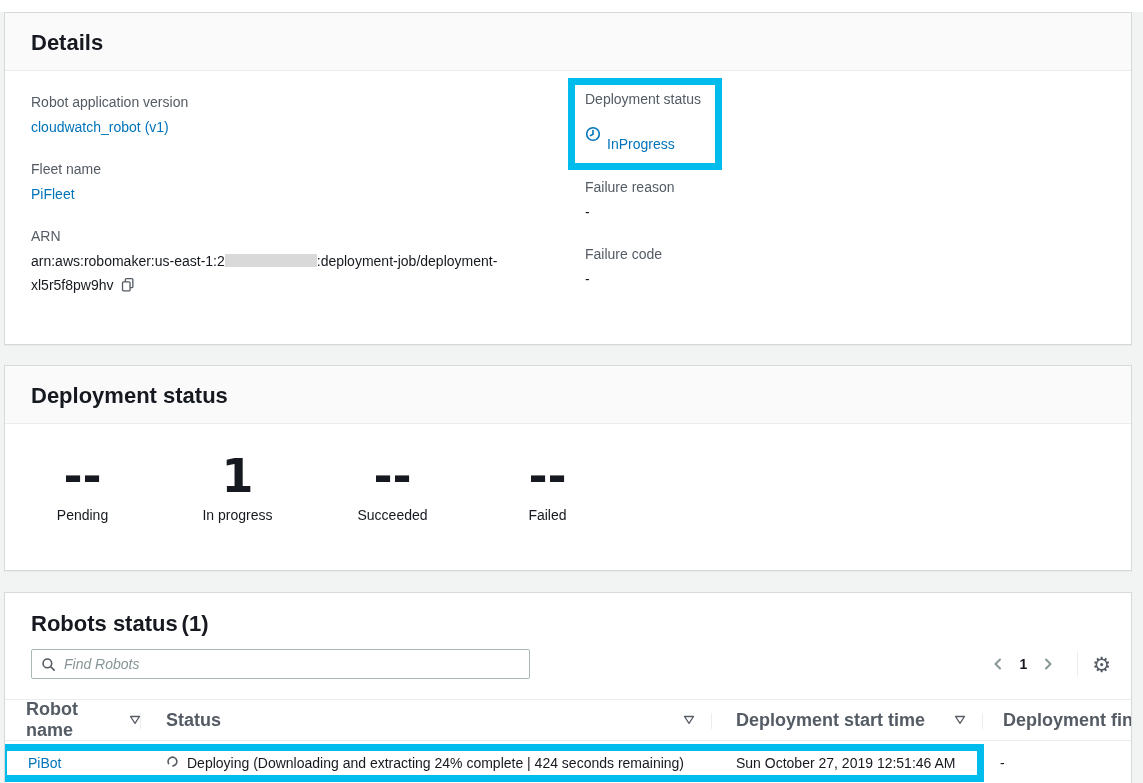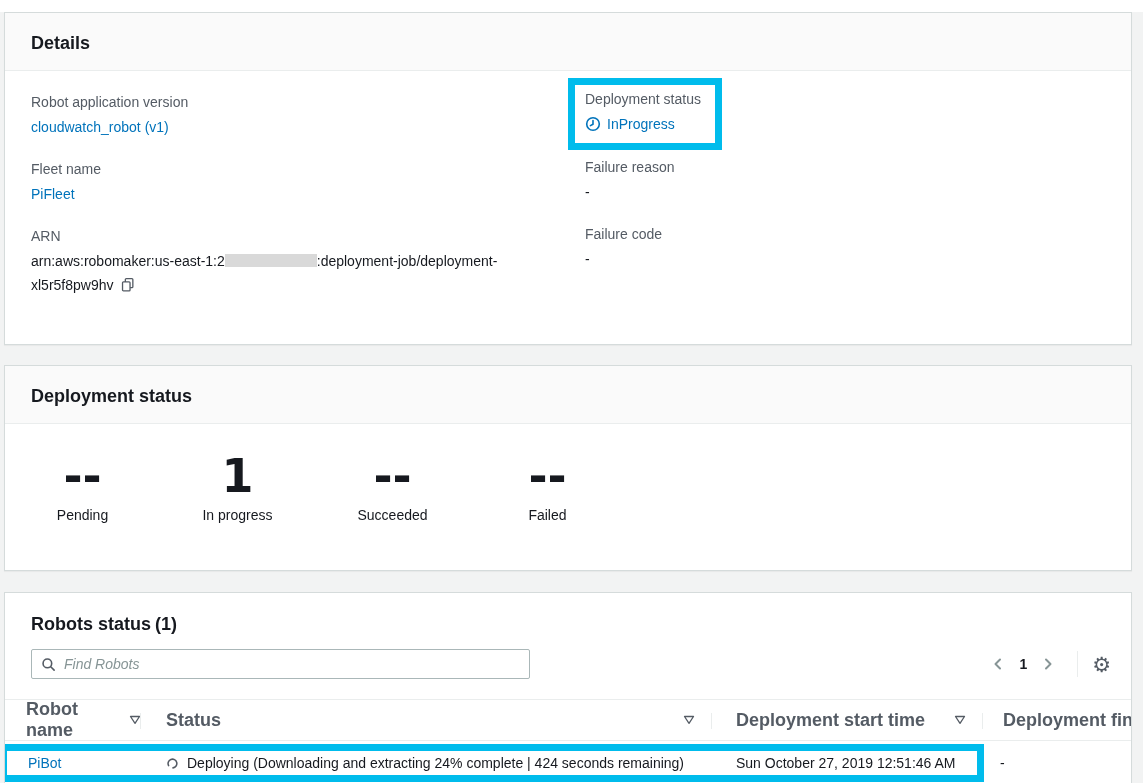--- a/index.html
+++ b/index.html
@@ -13,42 +13,42 @@
   .top-strip { height:12px; background:#ffffff; }
   .card {
     margin:0 11px 0 4px; background:#ffffff;
     border:1px solid #d5dbdb; box-shadow:0 1px 1px rgba(0,0,0,.04);
     overflow:hidden;
   }
   .card-header {
     background:#fafafa; border-bottom:1px solid #eaeded;
     padding:17px 26px 14px;
   }
-  .card-title { font-size:18px; font-weight:700; color:#16191f; line-height:26px; }
+  .card-title { font-size:22px; font-weight:700; color:#16191f; line-height:26px; }
 
   
   .details-card { height:333px; }
   .details-body { display:flex; padding:20px 26px 0 26px; }
   .col-left { width:554px; }
   .col-right { flex:1; }
   .field { margin-bottom:19px; }
   .field-label { font-size:14px; color:#545b64; line-height:22px; margin-bottom:2px; }
   .field-value { font-size:14px; color:#16191f; line-height:24px; }
   .link { color:#0073bb; text-decoration:none; cursor:pointer; }
   .redacted { display:inline-block; width:92px; height:13px; background:#d9d9d9; vertical-align:-1px; }
   .copy-btn { background:none; border:none; cursor:pointer; vertical-align:-3px; margin-left:6px; padding:0; }
 
   .hl-box {
     display:block; width:154px;
     border:7px solid #00bcec; background:#fff;
     padding:3px 10px 7px 10px;
     margin:-13px 0 6px -17px;
   }
   .status-line { display:flex; align-items:center; gap:6px; line-height:24px; }
-  .status-line .txt { color:#0073bb; }
+  .status-line .txt { color:#0073bb;margin-top:20px; }
 
   
   .status-card { margin-top:20px; height:206px; }
   .stats-row { display:flex; padding:26px 0 0 0; }
   .stat { width:155px; text-align:center; }
   .stat-value {
     font-family:"DejaVu Sans", sans-serif;
     font-size:46px; line-height:52px; font-weight:700; color:#16191f;
   }
   .stat-label { font-size:14px; color:#16191f; margin-top:2px; line-height:22px; }
@@ -91,21 +91,21 @@
   .hl-row {
     position:absolute; left:-5px; top:3px; width:984px; height:38px;
     background:#00bcec;
   }
   .hl-inner {
     position:absolute; left:7px; right:7px; top:7px; bottom:7px; background:#fff;
     display:flex; align-items:center; overflow:hidden;
   }
   .td { white-space:nowrap; overflow:hidden; }
   .td-1 { width:134px; padding-left:21px; }
-  .td-2 { width:571px; padding-left:25px; display:flex; align-items:center; gap:8px; }
+  .td-2 { width:571px; padding-left:25px; display:flex; align-items:flex-start; gap:8px; }
   .td-3 { flex:1; padding-left:24px; }
   .td-finish {
     position:absolute; left:995px; top:3px; height:38px;
     display:flex; align-items:center; color:#16191f;
   }
 </style>
 </head>
 <body>
 
 <div class="page">

